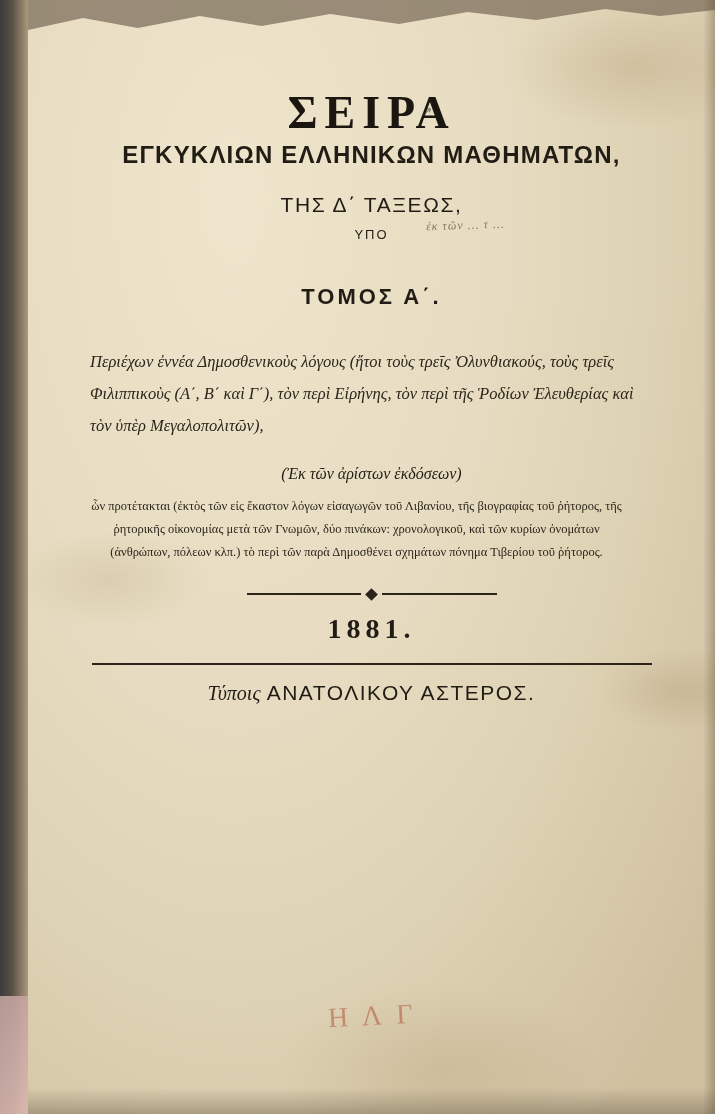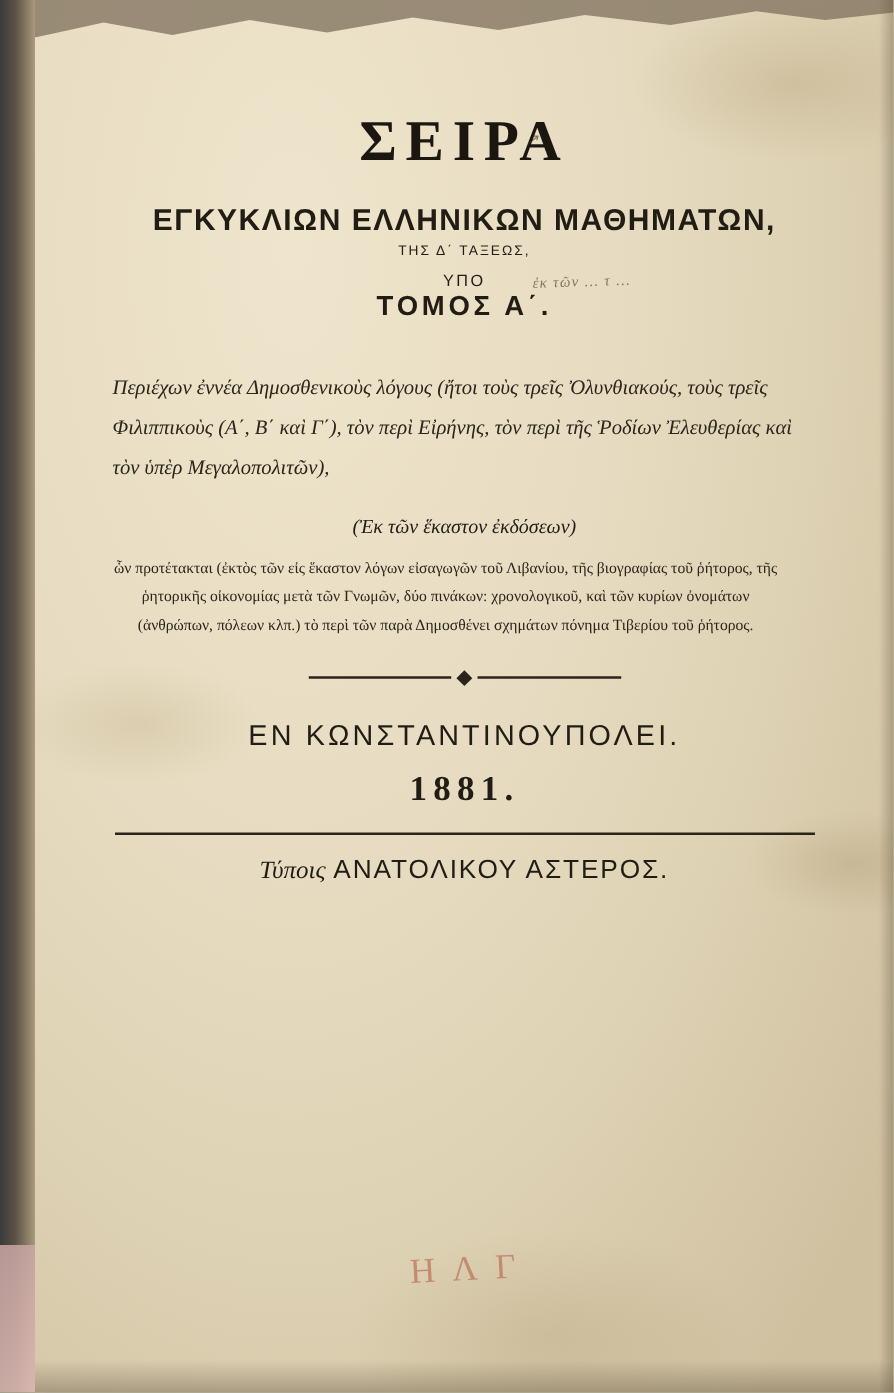--- a/index.html
+++ b/index.html
@@ -91,35 +91,35 @@
 
   .title-main {
     margin-top: 86px;
     font-size: 46px;
     letter-spacing: 7px;
     font-weight: 700;
     font-family: "Liberation Serif", serif;
     color: #1b1710;
   }
   .title-2 {
-    margin-top: 24px;
+    margin-top: 2px;
     font-size: 24px;
     letter-spacing: 1.2px;
     font-weight: 700;
     font-family: "Liberation Sans", sans-serif;
   }
   .title-3 {
     margin-top: 14px;
     font-size: 18px;
     letter-spacing: 1.6px;
     font-family: "Liberation Sans", sans-serif;
   }
   .title-4 {
-    margin-top: 4px;
-    font-size: 11px;
+    margin-top: 24px;
+    font-size: 21px;
     letter-spacing: 1.6px;
     font-family: "Liberation Sans", sans-serif;
   }
   .title-5 {
     margin-top: 10px;
     font-size: 14px;
     font-style: italic;
     font-family: "Liberation Serif", serif;
   }
   .title-6 {
@@ -136,20 +136,21 @@
     font-family: "Liberation Sans", sans-serif;
   }
   .author {
     margin-top: 10px;
     font-size: 27px;
     letter-spacing: 3px;
     font-weight: 700;
     font-family: "Liberation Serif", serif;
   }
   .volume {
+    margin-top: 42px;
     font-size: 22px;
     letter-spacing: 3px;
     font-weight: 700;
     font-family: "Liberation Sans", sans-serif;
   }
 
   .summary {
     margin: 36px 64px 0 62px;
     text-align: left;
     font-style: italic;
@@ -253,30 +254,29 @@
 
   <div class="content">
 
     <p class="ln title-main">ΣΕΙΡΑ</p>
     <p class="ln title-2">ΕΓΚΥΚΛΙΩΝ ΕΛΛΗΝΙΚΩΝ ΜΑΘΗΜΑΤΩΝ,</p>
     <p class="ln title-4">ΤΗΣ Δ΄ ΤΑΞΕΩΣ,</p>
     <p class="ln title-7">ΥΠΟ</p>
     <p class="ln volume">ΤΟΜΟΣ Α΄.</p>
 
     <p class="summary">Περιέχων ἐννέα Δημοσθενικοὺς λόγους (ἤτοι τοὺς τρεῖς Ὀλυνθιακούς, τοὺς τρεῖς Φιλιππικοὺς (Α΄, Β΄ καὶ Γ΄), τὸν περὶ Εἰρήνης, τὸν περὶ τῆς Ῥοδίων Ἐλευθερίας καὶ τὸν ὑπὲρ Μεγαλοπολιτῶν),</p>
-    <p class="ln editions">(Ἐκ τῶν ἕκαστον ἐκδόσεων)</p>
+    <p class="ln editions">(Ἐκ τῶν ἀρίστων ἐκδόσεων)</p>
     <p class="fineprint">ὧν προτέτακται (ἐκτὸς τῶν εἰς ἕκαστον λόγων εἰσαγωγῶν τοῦ Λιβανίου, τῆς βιογραφίας τοῦ ῥήτορος, τῆς ῥητορικῆς οἰκονομίας μετὰ τῶν Γνωμῶν, δύο πινάκων: χρονολογικοῦ, καὶ τῶν κυρίων ὀνομάτων (ἀνθρώπων, πόλεων κλπ.) τὸ περὶ τῶν παρὰ Δημοσθένει σχημάτων πόνημα Τιβερίου τοῦ ῥήτορος.</p>
 
     <div class="orn">
       <span class="bar"></span>
       <span class="dia"></span>
       <span class="bar"></span>
     </div>
 
-    <p class="ln city">ΕΝ ΚΩΝΣΤΑΝΤΙΝΟΥΠΟΛΕΙ.</p>
     <p class="ln year">1881.</p>
     <div class="rule"></div>
     <p class="ln printer">
       <span class="pre">Τύποις</span>
       <span>ΑΝΑΤΟΛΙΚΟΥ ΑΣΤΕΡΟΣ.</span>
     </p>
 
     <span class="ink ink-1">ἐκ τῶν ... τ ... </span>
     <span class="ink ink-2">↗</span>
     <span class="stamp">Η Λ Γ</span>

